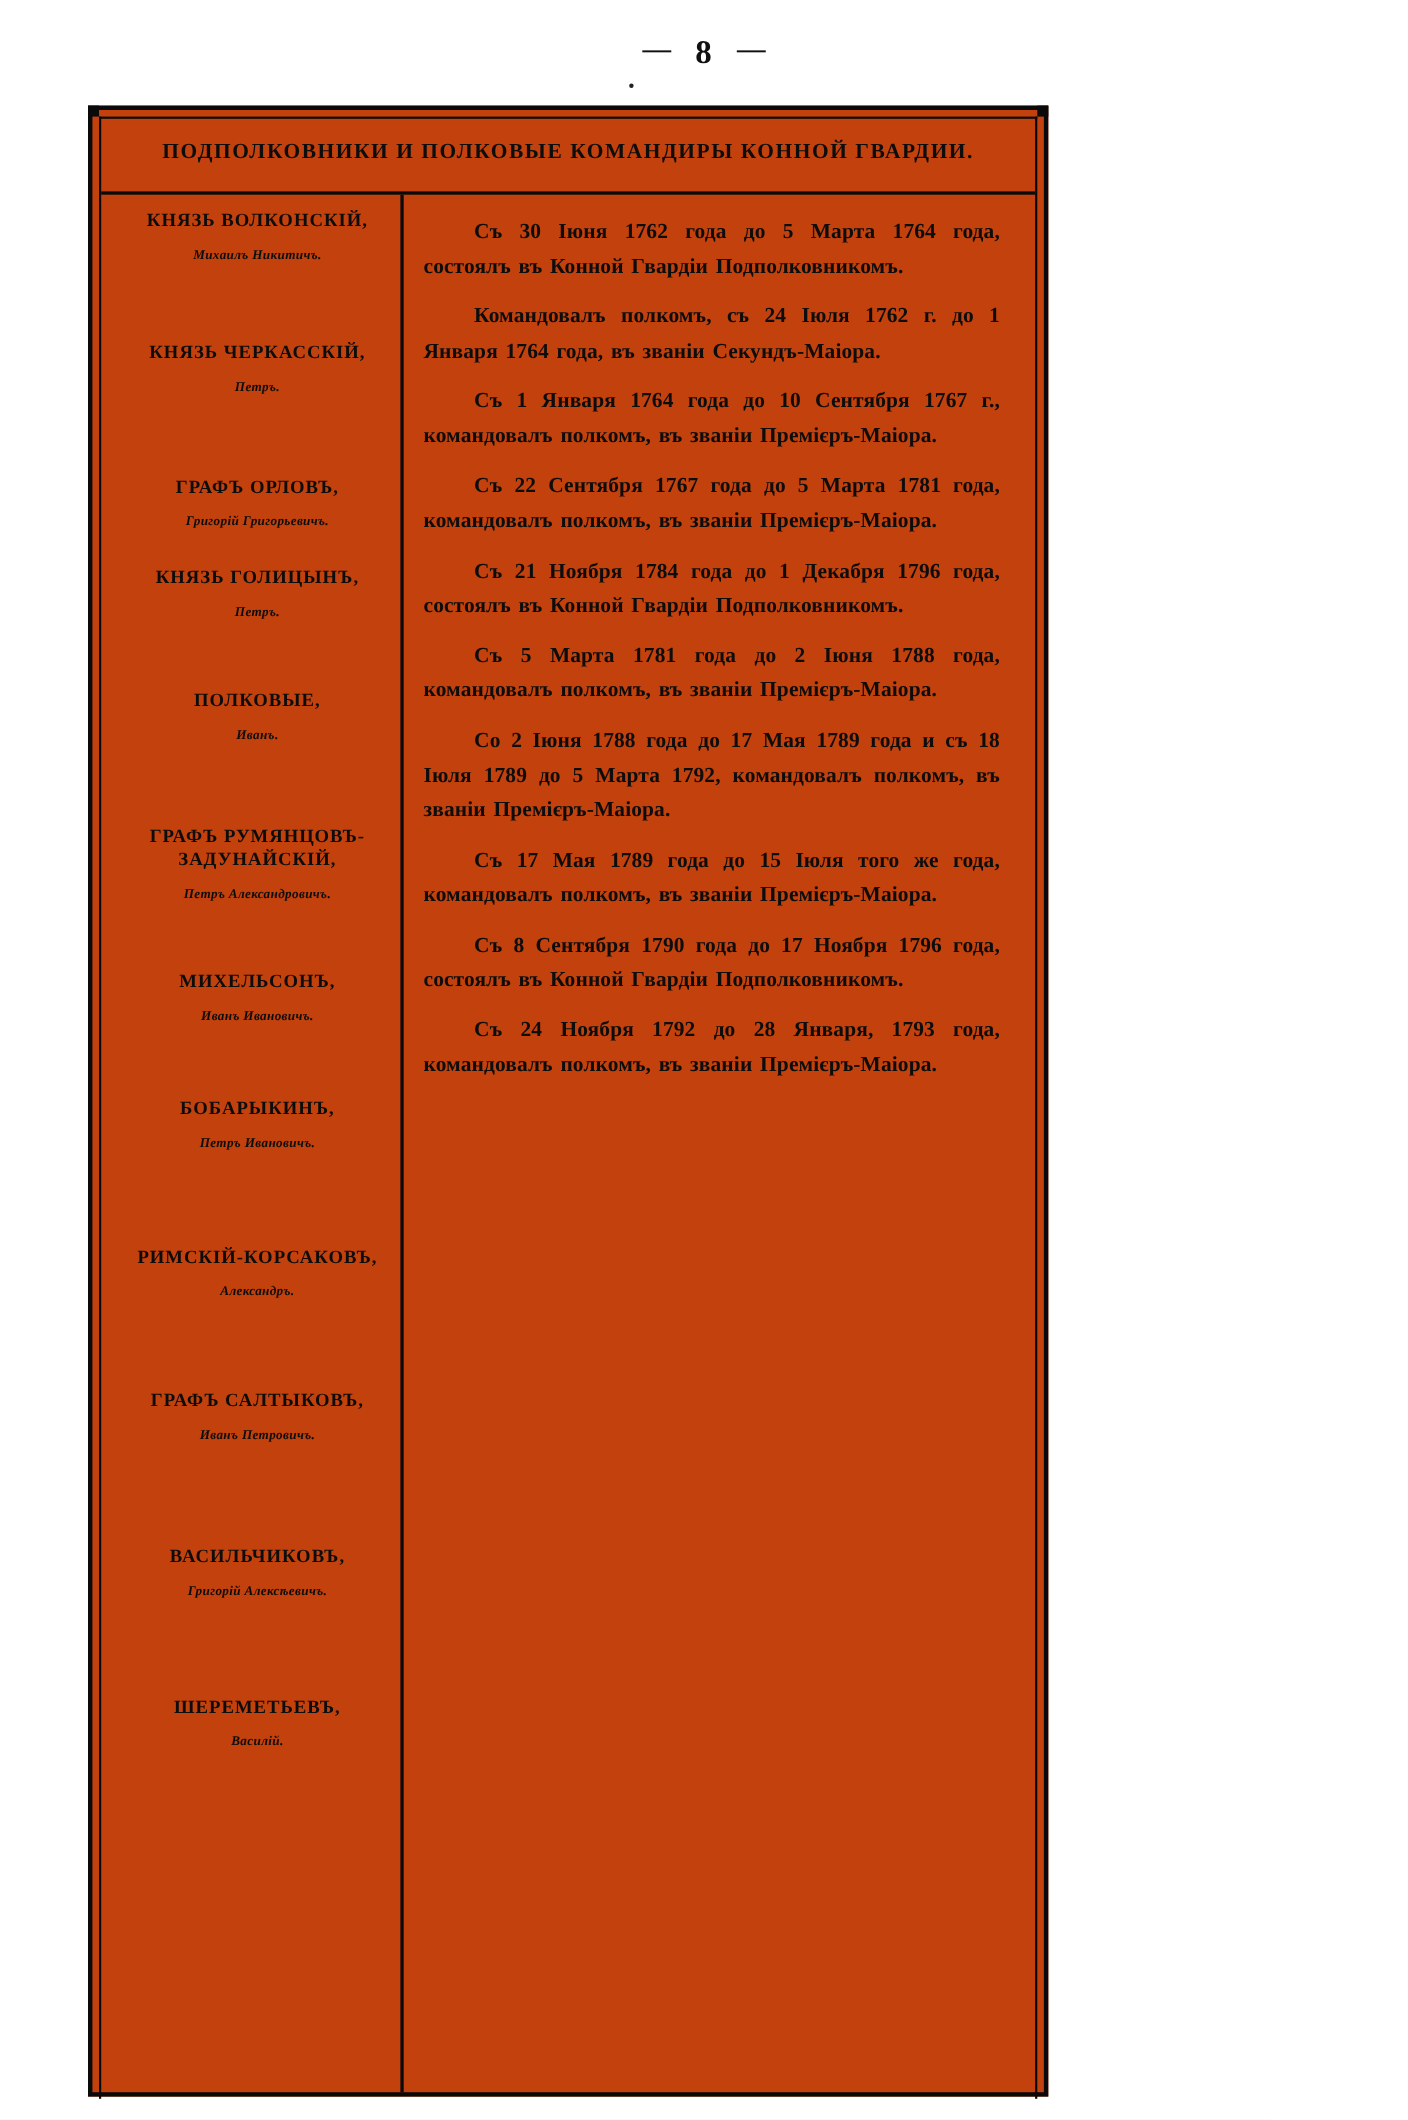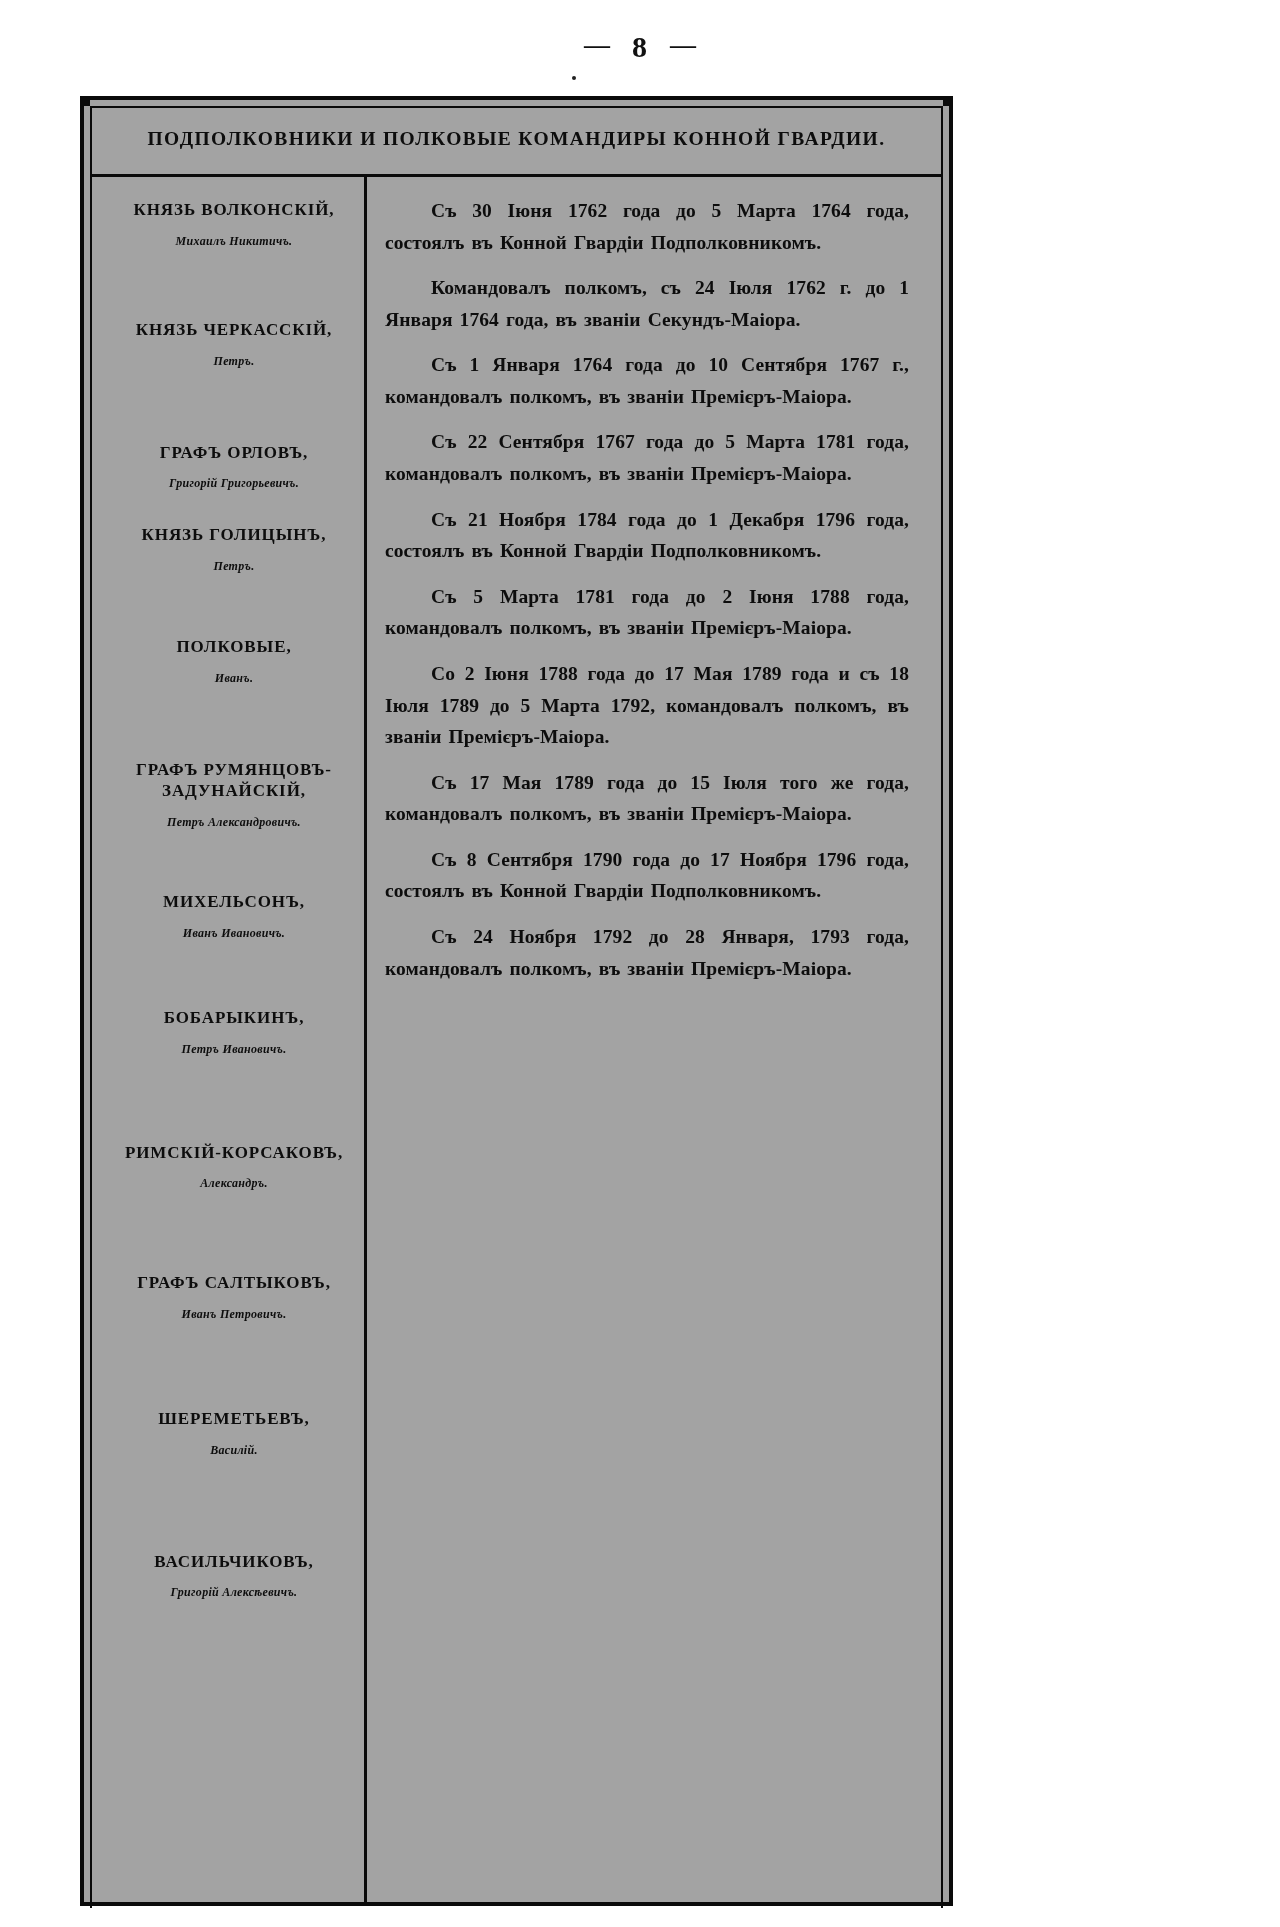--- a/index.html
+++ b/index.html
@@ -51,21 +51,21 @@
 
   
   .frame {
     position: absolute;
     left: 80px;
     top: 96px;
     width: 873px;
     height: 1810px;
     border: 4px solid #0a0a0a;
     box-sizing: border-box;
-    background: #a3a3a3;
+    background: #c2410c;
   }
   .frame-inner {
     position: absolute;
     left: 6px;
     top: 6px;
     right: 6px;
     bottom: -6px;
     border: 2px solid #0a0a0a;
     border-bottom: none;
     box-sizing: border-box;
@@ -111,21 +111,21 @@
     width: 3px;
     background: #0a0a0a;
   }
 
   .col-names {
     position: absolute;
     left: 0;
     top: 0;
     width: 284px;
     bottom: 0;
-    padding: 20px 10px 0 10px;
+    padding: 10px 10px 0 10px;
     box-sizing: border-box;
   }
   .col-entries {
     position: absolute;
     left: 275px;
     right: 0;
     top: 0;
     bottom: 0;
     padding: 18px 32px 0 18px;
     box-sizing: border-box;
@@ -237,28 +237,28 @@
         <div class="person" style="margin-top:84px">
           <div class="surname">РИМСКІЙ-КОРСАКОВЪ,</div>
           <div class="given">Александръ.</div>
         </div>
 
         <div class="person" style="margin-top:80px">
           <div class="surname">ГРАФЪ САЛТЫКОВЪ,</div>
           <div class="given">Иванъ Петровичъ.</div>
         </div>
 
+        <div class="person" style="margin-top:92px">
+          <div class="surname">ВАСИЛЬЧИКОВЪ,</div>
+          <div class="given">Григорій Алексѣевичъ.</div>
+        </div>
+
         <div class="person" style="margin-top:86px">
           <div class="surname">ШЕРЕМЕТЬЕВЪ,</div>
           <div class="given">Василій.</div>
-        </div>
-
-        <div class="person" style="margin-top:92px">
-          <div class="surname">ВАСИЛЬЧИКОВЪ,</div>
-          <div class="given">Григорій Алексѣевичъ.</div>
         </div>
 
       </div>
 
       <div class="col-entries">
         <div class="record" style="margin-top:0">Съ 30 Іюня 1762 года до 5 Марта 1764 года, состоялъ въ Конной Гвардіи Подполковникомъ.</div>
         <div class="record" style="margin-top:14px">Командовалъ полкомъ, съ 24 Іюля 1762 г. до 1 Января 1764 года, въ званіи Секундъ-Маіора.</div>
         <div class="record" style="margin-top:14px">Съ 1 Января 1764 года до 10 Сентября 1767 г., командовалъ полкомъ, въ званіи Премієръ-Маіора.</div>
         <div class="record" style="margin-top:14px">Съ 22 Сентября 1767 года до 5 Марта 1781 года, командовалъ полкомъ, въ званіи Премієръ-Маіора.</div>
         <div class="record" style="margin-top:14px">Съ 21 Ноября 1784 года до 1 Декабря 1796 года, состоялъ въ Конной Гвардіи Подполковникомъ.</div>

